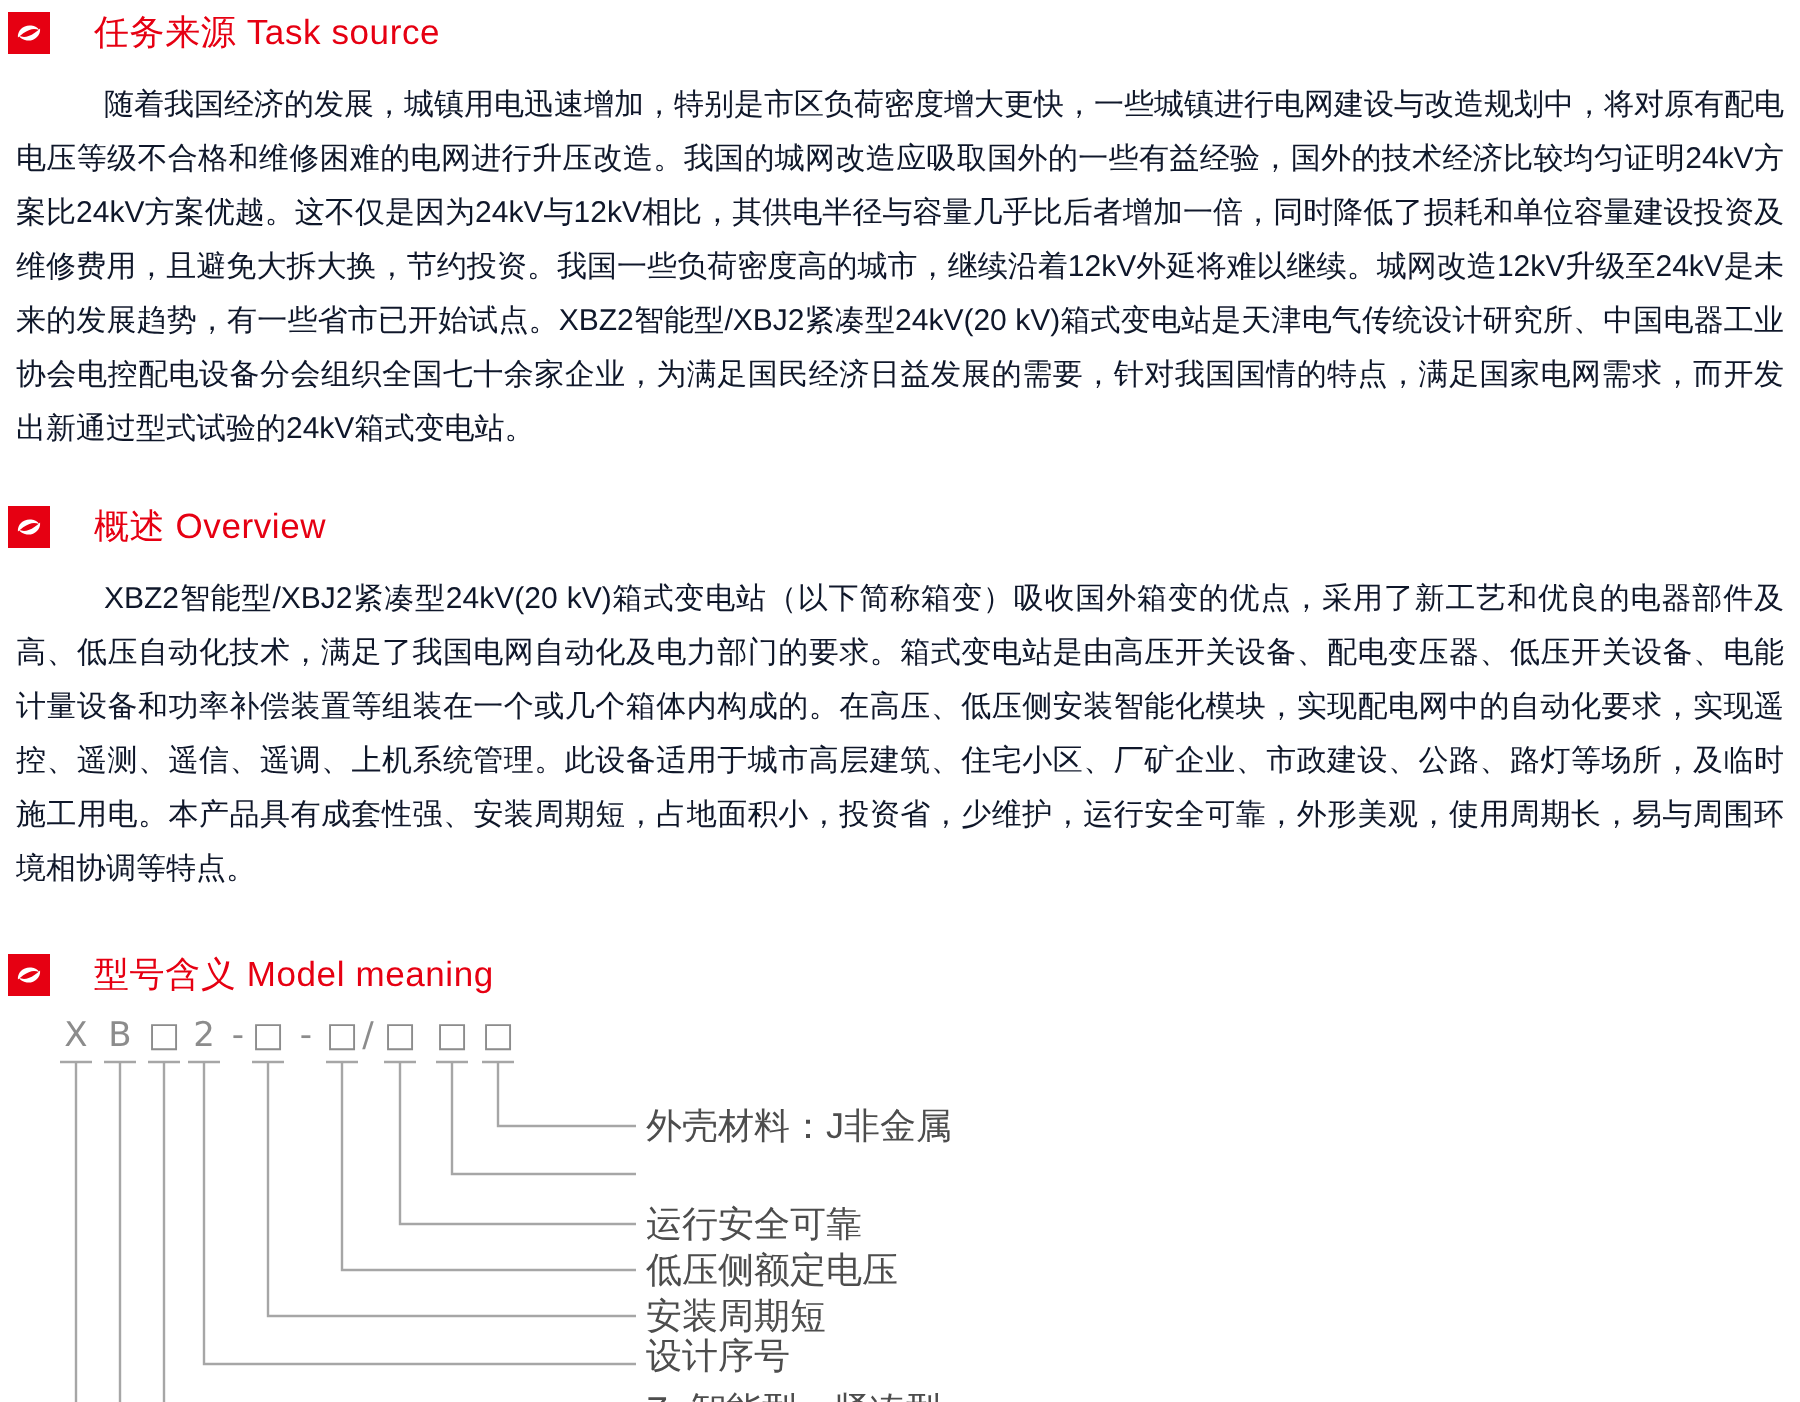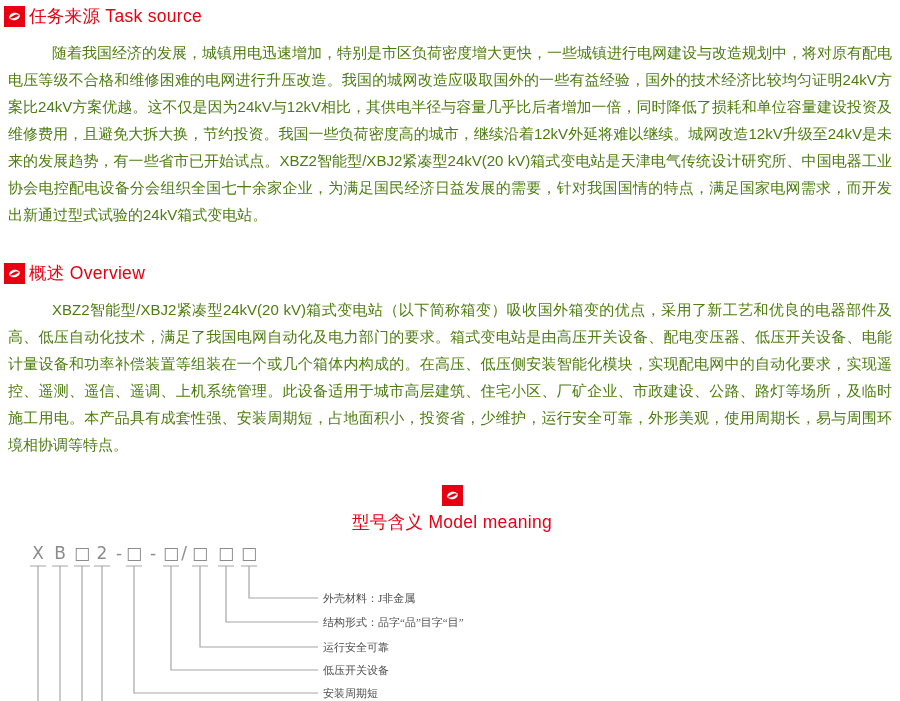--- a/index.html
+++ b/index.html
@@ -3,53 +3,52 @@
 <meta charset="utf-8">
 <style>
   * { margin:0; padding:0; box-sizing:border-box; }
   html,body { background:#ffffff; }
   body {
     width:900px; height:701px; position:relative; overflow:hidden;
     font-family:"Liberation Sans","DejaVu Sans",sans-serif;
     color:#4d4d4d;
   }
   .section-header {
-    display:flex; align-items:center; gap:4px;
+    display:flex; align-items:center; gap:22px;
     margin:0 0 0 4px;
   }
   .section-header .logo {
     width:21px; height:21px; flex:0 0 auto; display:block;
   }
   .section-header .title {
     font-size:17.5px; color:#e60012; letter-spacing:0.3px;
   }
   .body-text {
     margin:11px 8px 0 8px;
     font-size:15px; line-height:27px;
-    color:#4d7c0f; text-align:justify;
+    color:#0f172a; text-align:justify;
     text-indent:44px;
   }
   .hdr-1 { margin-top:4px; }
-  .hdr-2 { margin-top:33px; }
-  .hdr-3 { margin-top:27px;flex-direction:column; }
+  .hdr-2 { margin-top:23px; }
+  .hdr-3 { margin-top:27px; }
   .model-diagram {
     position:relative; width:900px; height:256px; margin-top:6px;
   }
   .model-diagram svg { position:absolute; left:0; top:0; }
   .model-symbol {
     position:absolute; top:2px; transform:translateX(-50%);
     font-size:17px; line-height:22px; color:#8c8c8c;
     font-family:"DejaVu Sans","Liberation Sans",sans-serif;
     white-space:nowrap;
   }
   .model-label {
     position:absolute; left:323px;
-    font-size:11px; line-height:20px; color:#4d4d4d;
+    font-size:18px; line-height:20px; color:#4d4d4d;
     white-space:nowrap;
-    font-family:Liberation Serif, serif;
   }
 </style>
 </head>
 <body>
 
 <div class="section-header hdr-1">
   <span>
     <svg class="logo" viewBox="0 0 22 22">
       <rect width="22" height="22" fill="#e60012"></rect>
       <path d="M5.2,13.4 C4.8,9.6 8.3,6.6 12.2,7.1 C14.1,7.3 15.6,8.2 16.3,9.5 C14.8,8.8 12.9,8.7 11.2,9.4 C8.9,10.3 6.9,11.8 5.2,13.4 Z" fill="#ffffff"></path>
@@ -108,20 +107,19 @@
   <span class="model-symbol" style="left:119px">-</span>
   <span class="model-symbol" style="left:134px">□</span>
   <span class="model-symbol" style="left:153px">-</span>
   <span class="model-symbol" style="left:171px">□</span>
   <span class="model-symbol" style="left:184px">/</span>
   <span class="model-symbol" style="left:200px">□</span>
   <span class="model-symbol" style="left:226px">□</span>
   <span class="model-symbol" style="left:249px">□</span>
 
   <div class="model-label" style="top:48px">外壳材料：J非金属</div>
-  <div class="model-label" style="top:72px">结构形式：品字“品”目字“目”</div>
   <div class="model-label" style="top:97px">运行安全可靠</div>
-  <div class="model-label" style="top:120px">低压开关设备</div>
+  <div class="model-label" style="top:120px">低压侧额定电压</div>
   <div class="model-label" style="top:143px">安装周期短</div>
   <div class="model-label" style="top:163px">设计序号</div>
   <div class="model-label" style="top:190px">Z- 智能型：紧凑型</div>
 
 </div>
 
 </body></html>

